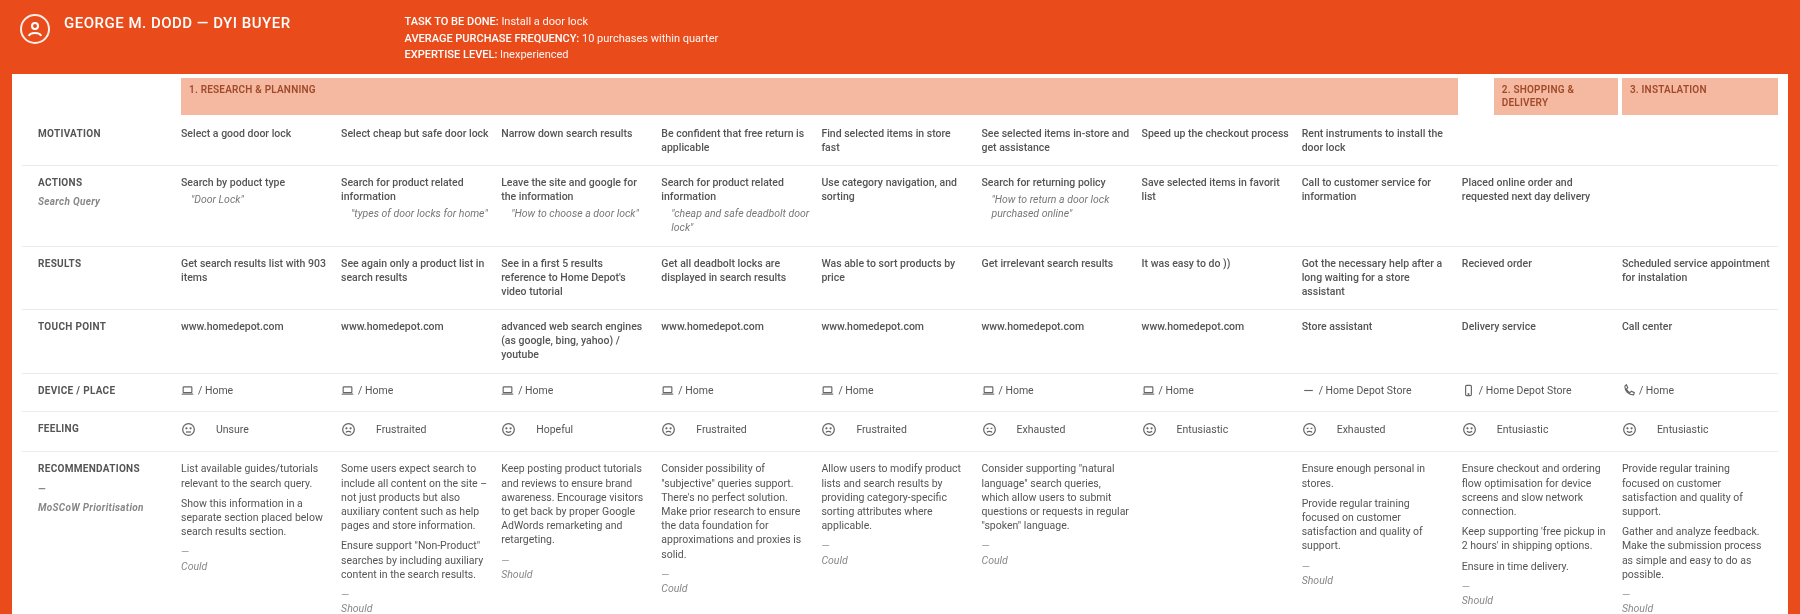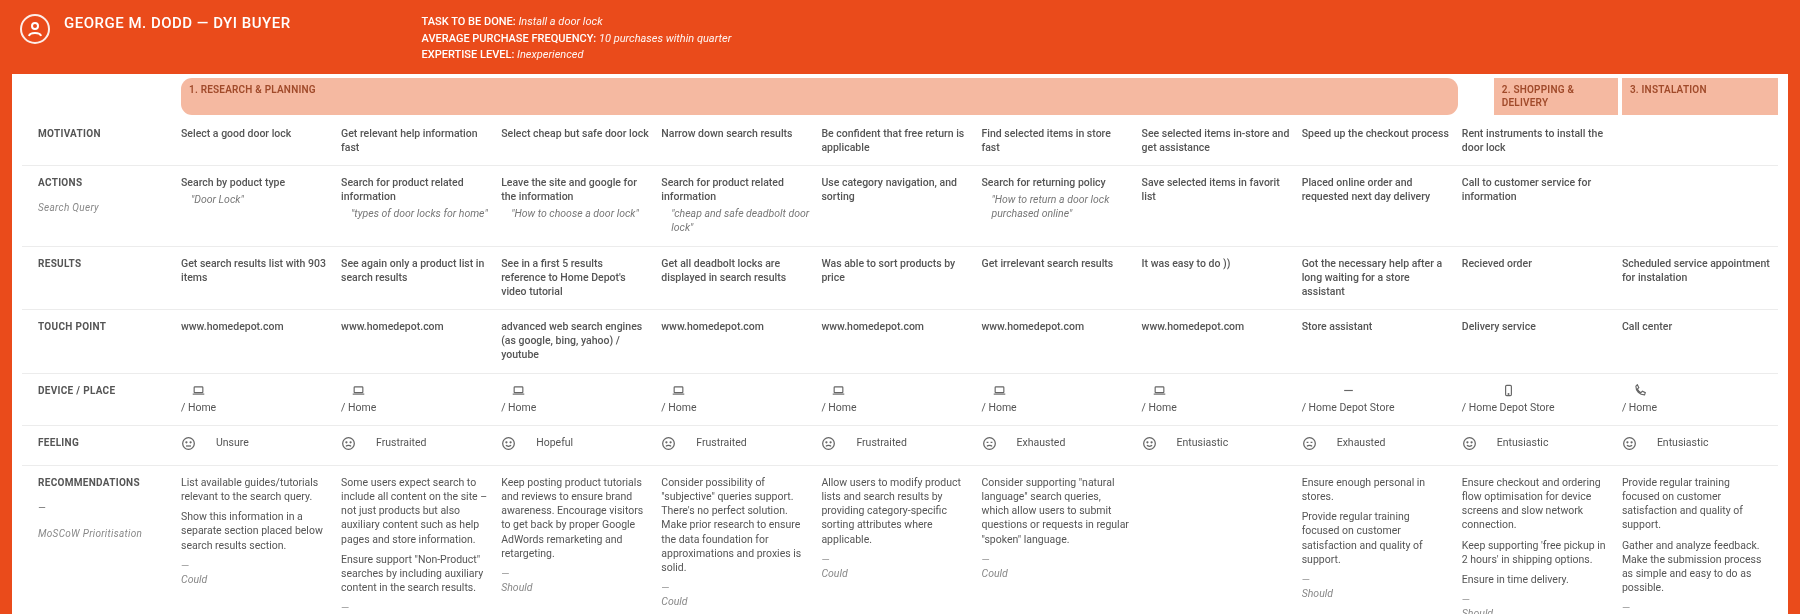--- a/index.html
+++ b/index.html
@@ -21,22 +21,22 @@
   .avatar {
     width: 30px; height: 30px;
     border: 2px solid rgba(255,255,255,.9);
     border-radius: 50%;
     display:flex; align-items:center; justify-content:center;
     flex-shrink:0;
   }
   .avatar svg { width: 18px; height:18px; stroke:#fff; fill:none; stroke-width:2; }
   .persona-name { font-size: 15px; font-weight:500; letter-spacing:.5px; }
   .meta-block { margin-left: 100px; font-size:11px; line-height:1.5; }
-  .meta-block .lbl { font-weight:500;margin-left:17px; }
-  .meta-block .val { font-style: italic; opacity:.95; }
+  .meta-block .lbl { font-weight:500; }
+  .meta-block .val { opacity:.95; }
   .board {
     margin: 0 12px 12px 12px;
     background: #fff;
     height: 548px;
     position: relative;
     overflow: hidden;
     font-size: 10.5px;
     line-height: 1.35;
     color: #555;
   }
@@ -48,64 +48,64 @@
   }
   .phase {
     background: #f5b9a1;
     color: #a04a2a;
     font-size: 10px;
     font-weight: 600;
     padding: 5px 8px;
     letter-spacing:.2px;
   }
   .phase.empty { background: transparent; }
-  .ph1 { grid-column: 2 / span 8; border-radius: 11px; }
+  .ph1 { grid-column: 2 / span 8; }
   .ph2 { grid-column: 10 / span 1; margin-left: 32px; }
   .ph3 { grid-column: 11 / span 1; }
   .grid {
     display: grid;
     grid-template-columns: 155px repeat(10, 1fr);
     column-gap: 4px;
     padding: 0 10px;
   }
   .rowlabel {
     font-size: 10px;
     font-weight: 700;
     color: #555;
     padding: 10px 6px 10px 16px;
     letter-spacing:.3px;
     text-transform: uppercase;
   }
   .rowlabel .sub {
-    font-weight:400;
+    font-weight:700;
     font-style: italic;
     text-transform: none;
     color:#888;
     display:block;
-    margin-top:12px;
+    margin-top:6px;
   }
   .cell {
     padding: 10px 8px 10px 0;
     font-size: 10.5px;
     color:#555;
   }
   .cell .primary { font-weight:500; }
   .cell .secondary {
     font-style: italic;
     color:#777;
     padding-left: 10px;
     margin-top:3px;
   }
   .sep {
     grid-column: 1 / -1;
     height: 1px;
     background: #ececec;
     margin: 0 0 0 0;
   }
-  .devicon { display:inline-flex; align-items:center; gap:4px;flex-direction:column; }
+  .devicon { display:inline-flex; align-items:center; gap:4px; }
   .devicon svg { width:13px; height:13px; stroke:#666; fill:none; stroke-width:1.6; }
   .feel { display:inline-flex; align-items:center; gap:20px; }
   .feel svg { width:15px; height:15px; stroke:#666; fill:none; stroke-width:1.5; }
   .rec p { margin-bottom: 6px; }
   .rec .dash { color:#999; margin-top:4px; }
   .rec .moscow { font-style: italic; color:#888; }
 </style>
 </head>
 <body>
 
@@ -172,23 +172,20 @@
     <div class="phase ph1">1. RESEARCH &amp; PLANNING</div>
     <div class="phase ph2">2. SHOPPING &amp; DELIVERY</div>
     <div class="phase ph3">3. INSTALATION</div>
   </div>
   <div class="grid" id="grid">
       <div class="rowlabel">MOTIVATION</div>
       <div class="cell">
         <div class="primary">Select a good door lock</div>
       </div>
       <div class="cell">
-        <div class="primary">Get relevant help information fast</div>
-      </div>
-      <div class="cell">
         <div class="primary">Select cheap but safe door lock</div>
       </div>
       <div class="cell">
         <div class="primary">Narrow down search results</div>
       </div>
       <div class="cell">
         <div class="primary">Be confident that free return is applicable</div>
       </div>
       <div class="cell">
         <div class="primary">Find selected items in store fast</div>
@@ -224,24 +221,24 @@
         <div class="primary">Use category navigation, and sorting</div>
       </div>
       <div class="cell">
         <div class="primary">Search for returning policy</div>
         <div class="secondary">"How to return a door lock purchased online"</div>
       </div>
       <div class="cell">
         <div class="primary">Save selected items in favorit list</div>
       </div>
       <div class="cell">
+        <div class="primary">Call to customer service for information</div>
+      </div>
+      <div class="cell">
         <div class="primary">Placed online order and requested next day delivery</div>
-      </div>
-      <div class="cell">
-        <div class="primary">Call to customer service for information</div>
       </div>
       <div class="sep"></div>
       <div class="rowlabel">RESULTS</div>
       <div class="cell">
         <div class="primary">Get search results list with 903 items</div>
       </div>
       <div class="cell">
         <div class="primary">See again only a product list in search results</div>
       </div>
       <div class="cell">

